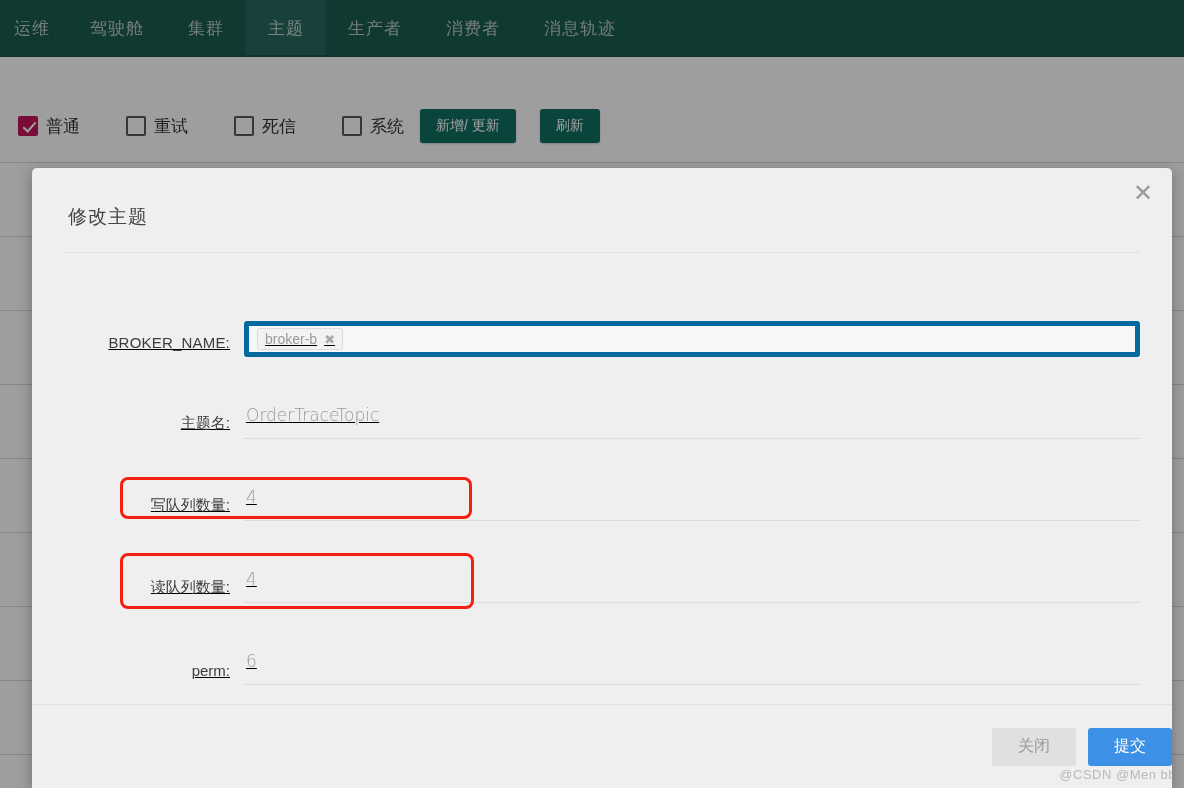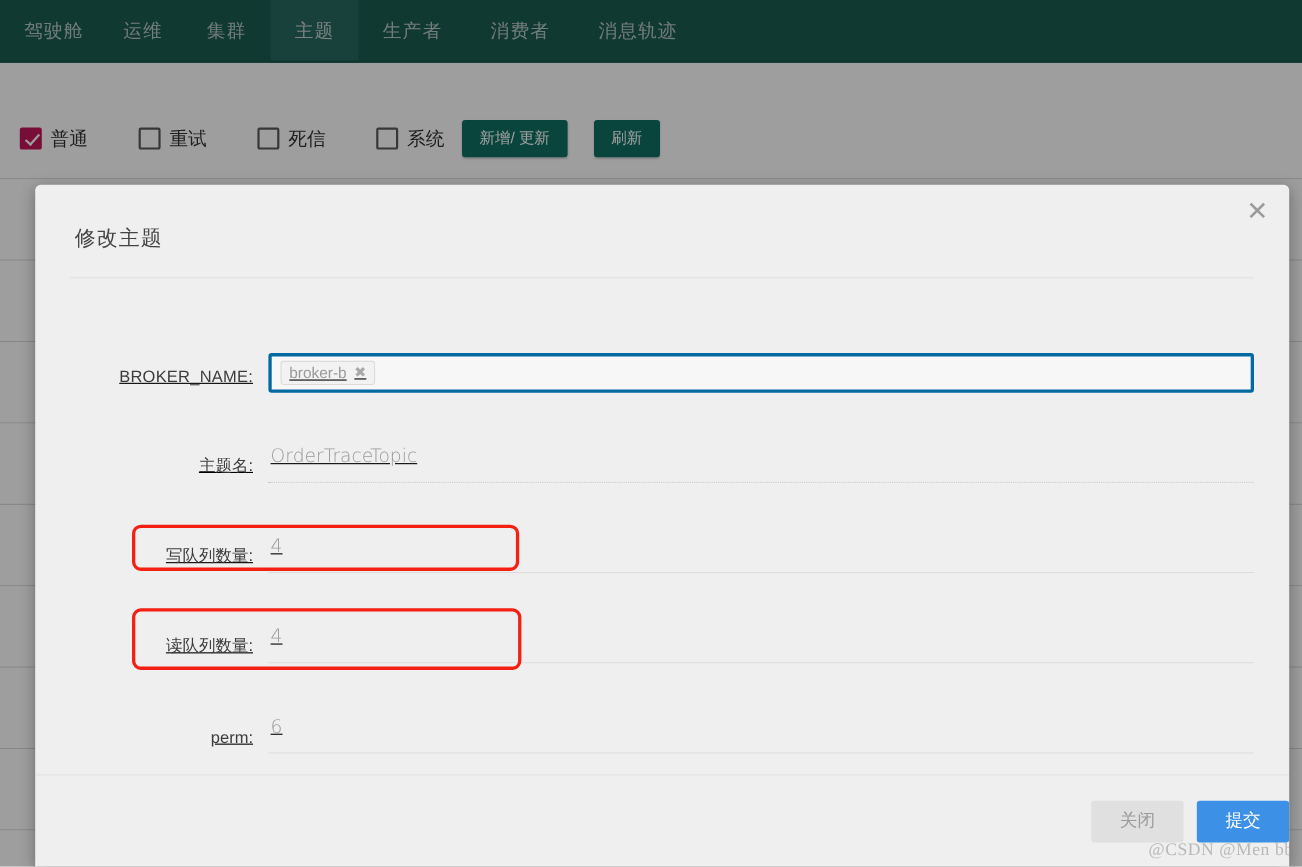--- a/index.html
+++ b/index.html
@@ -146,21 +146,21 @@
     padding-right: 14px;
     padding-bottom: 6px;
     font-size: 15px; color: #3c3c3c;
     white-space: nowrap;
     flex: 0 0 180px;
   }
   .form-label.mono { font-family: "Liberation Sans", sans-serif; letter-spacing: .2px; }
   .form-control { flex: 1 1 auto; position: relative; }
 
   .select-box {
-    border: 3px solid #0369a1;
+    border: 5px solid #0369a1;
     background: #f7f7f7;
     border-radius: 3px;
     height: 36px;
     display: flex; align-items: center;
     padding: 0 8px;
     cursor: pointer;
   }
   .tag {
     display: inline-flex; align-items: center;
     border: 1px solid #dcdcdc;
@@ -202,23 +202,22 @@
     border: none; border-radius: 3px;
     font-size: 16px; padding: 0 26px; height: 38px;
     cursor: pointer; margin-left: 12px;
     font-family: "Liberation Sans", sans-serif;
   }
   .btn-close { background: #e0e0e0; color: #9a9a9a; }
   .btn-submit { background: #3c91e6; color: #ffffff; }
 
   .watermark {
     position: absolute; right: 8px; bottom: 6px;
-    font-size: 16px; color: rgba(140,140,140,0.55);
+    font-size: 13px; color: rgba(140,140,140,0.55);
     letter-spacing: .5px;
-    font-family: Liberation Serif, serif;
   }
 </style>
 </head>
 <body>
 
 <div id="app">
 
   <div class="page-body">
 
     <div class="filter-bar">
@@ -255,22 +254,22 @@
       <div class="bg-row"></div>
       <div class="bg-row"></div>
       <div class="bg-row"></div>
       <div class="bg-row"></div>
       <div class="bg-row"></div>
 
     </div>
   </div>
 
   <div class="topnav">
+    <div class="nav-item first">运维</div>
     <div class="nav-item">驾驶舱</div>
-    <div class="nav-item first">运维</div>
     <div class="nav-item">集群</div>
     <div class="nav-item active">主题</div>
     <div class="nav-item">生产者</div>
     <div class="nav-item">消费者</div>
     <div class="nav-item">消息轨迹</div>
   </div>
   <div class="navbar-bottom-line"></div>
 
   <div class="overlay"></div>
 

